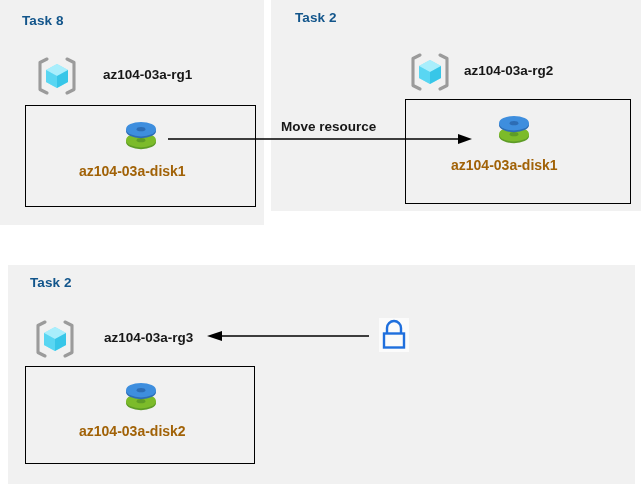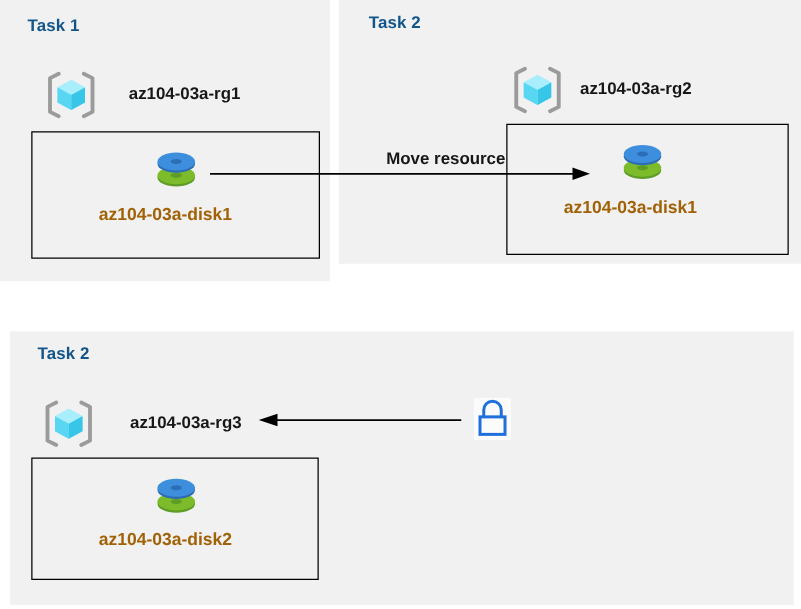--- a/index.html
+++ b/index.html
@@ -101,21 +101,20 @@
   }
   #arrow-move   { left: 168px; top: 128px; width: 305px; height: 24px; }
   #arrow-lock   { left: 207px; top: 326px; width: 162px; height: 22px; }
 
   .arrow-caption {
     position: absolute;
     font-weight: bold;
     font-size: 13.5px;
     color: #171717;
     white-space: nowrap;
-    margin-left: 28px;
   }
   #caption-move { left: 281px; top: 119px; }
 
   
   #lock-icon {
     position: absolute;
     left: 379px;
     top: 318px;
     width: 30px;
     height: 34px;
@@ -141,21 +140,21 @@
 </style>
 </head>
 <body>
 
 <div class="canvas">
 
   <div class="panel" id="panel-task1"></div>
   <div class="panel" id="panel-task2"></div>
   <div class="panel" id="panel-task3"></div>
 
-  <div class="task-heading" id="heading-task1">Task 1</div>
+  <div class="task-heading" id="heading-task1">Task 8</div>
   <div class="task-heading" id="heading-task2">Task 2</div>
   <div class="task-heading" id="heading-task3">Task 2</div>
 
   <svg class="rg-icon" id="rg-icon-1" viewBox="0 0 44 40">
     <path d="M12 3 L5 6.5 L5 33.5 L12 37" fill="none" stroke="#9b9b9b" stroke-width="3.1" stroke-linecap="round" stroke-linejoin="round"></path>
     <path d="M32 3 L39 6.5 L39 33.5 L32 37" fill="none" stroke="#9b9b9b" stroke-width="3.1" stroke-linecap="round" stroke-linejoin="round"></path>
     <polygon points="22,8 33,14 33,26 22,32 11,26 11,14" fill="#8fe8fb"></polygon>
     <polygon points="22,8 33,14 22,20 11,14" fill="#a9eefc"></polygon>
     <polygon points="22,20 33,14 33,26 22,32" fill="#37c6e8"></polygon>
     <polygon points="22,20 11,14 11,26 22,32" fill="#59d6f2"></polygon>

